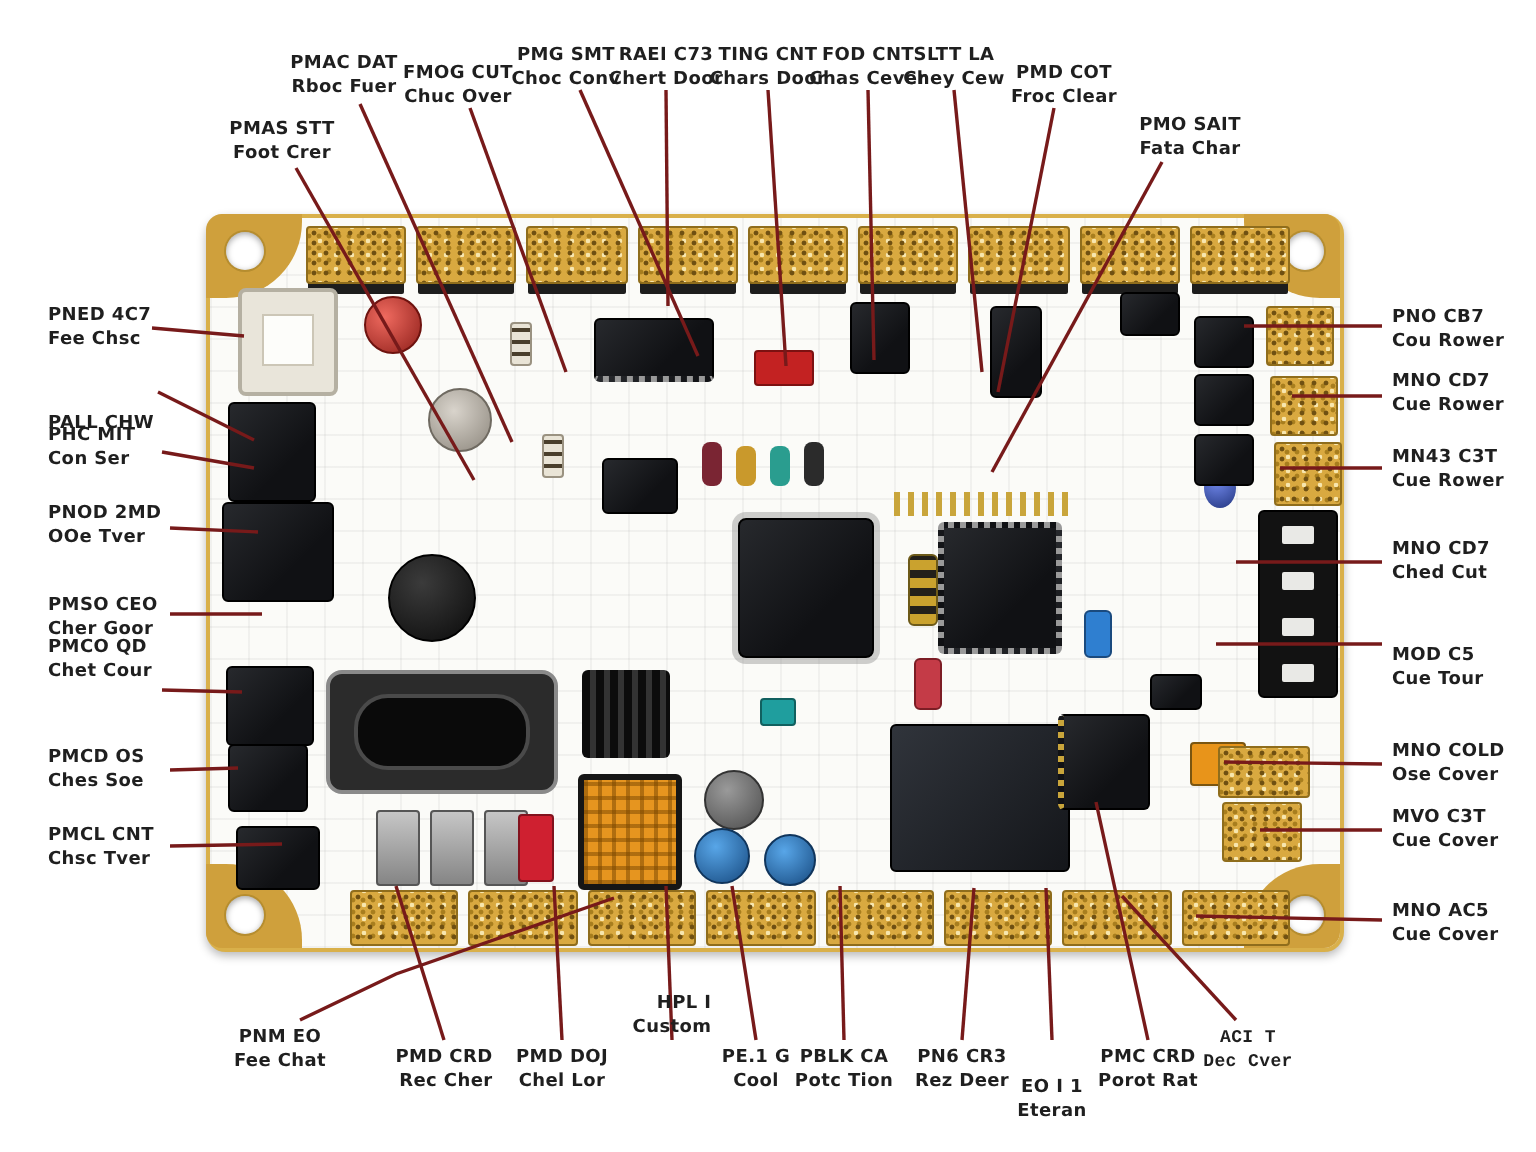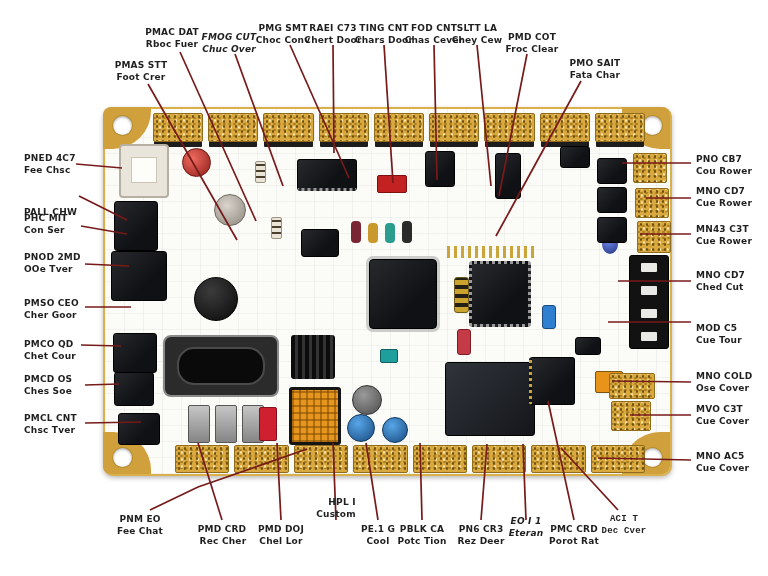--- a/index.html
+++ b/index.html
@@ -204,21 +204,21 @@
   </svg>
 
   <div class="callout ctr" style="left:141px;top:59px;">
       <span class="l1">PMAS STT</span>
       <span class="l2">Foot Crer</span>
     </div>
   <div class="callout ctr" style="left:172px;top:26px;">
       <span class="l1">PMAC DAT</span>
       <span class="l2">Rboc Fuer</span>
     </div>
-  <div class="callout ctr" style="left:229px;top:31px;font-style:italic;">
+  <div class="callout ctr" style="left:229px;top:31px;">
       <span class="l1">FMOG CUT</span>
       <span class="l2">Chuc Over</span>
     </div>
   <div class="callout ctr" style="left:283px;top:22px;">
       <span class="l1">PMG SMT</span>
       <span class="l2">Choc Conv</span>
     </div>
   <div class="callout ctr" style="left:333px;top:22px;">
       <span class="l1">RAEI C73</span>
       <span class="l2">Chert Door</span>
@@ -256,21 +256,21 @@
       <span class="l2">Con Ser</span>
     </div>
   <div class="callout" style="left:24px;top:251px;">
       <span class="l1">PNOD 2MD</span>
       <span class="l2">OOe Tver</span>
     </div>
   <div class="callout" style="left:24px;top:297px;">
       <span class="l1">PMSO CEO</span>
       <span class="l2">Cher Goor</span>
     </div>
-  <div class="callout" style="left:24px;top:338px;">
+  <div class="callout" style="left:24px;top:318px;">
       <span class="l1">PMCO QD</span>
       <span class="l2">Chet Cour</span>
     </div>
   <div class="callout" style="left:24px;top:373px;">
       <span class="l1">PMCD OS</span>
       <span class="l2">Ches Soe</span>
     </div>
   <div class="callout" style="left:24px;top:412px;">
       <span class="l1">PMCL CNT</span>
       <span class="l2">Chsc Tver</span>
@@ -330,21 +330,21 @@
       <span class="l2">Cool</span>
     </div>
   <div class="callout ctr" style="left:422px;top:523px;">
       <span class="l1">PBLK CA</span>
       <span class="l2">Potc Tion</span>
     </div>
   <div class="callout ctr" style="left:481px;top:523px;">
       <span class="l1">PN6 CR3</span>
       <span class="l2">Rez Deer</span>
     </div>
-  <div class="callout ctr" style="left:526px;top:515px;font-style:italic;">
+  <div class="callout ctr" style="left:526px;top:538px;">
       <span class="l1">EO I 1</span>
       <span class="l2">Eteran</span>
     </div>
   <div class="callout ctr" style="left:574px;top:523px;">
       <span class="l1">PMC CRD</span>
       <span class="l2">Porot Rat</span>
     </div>
   <div class="callout ctr" style="left:624px;top:513px;font-family:Liberation Mono, monospace;">
       <span class="l1">ACI T</span>
       <span class="l2">Dec Cver</span>

